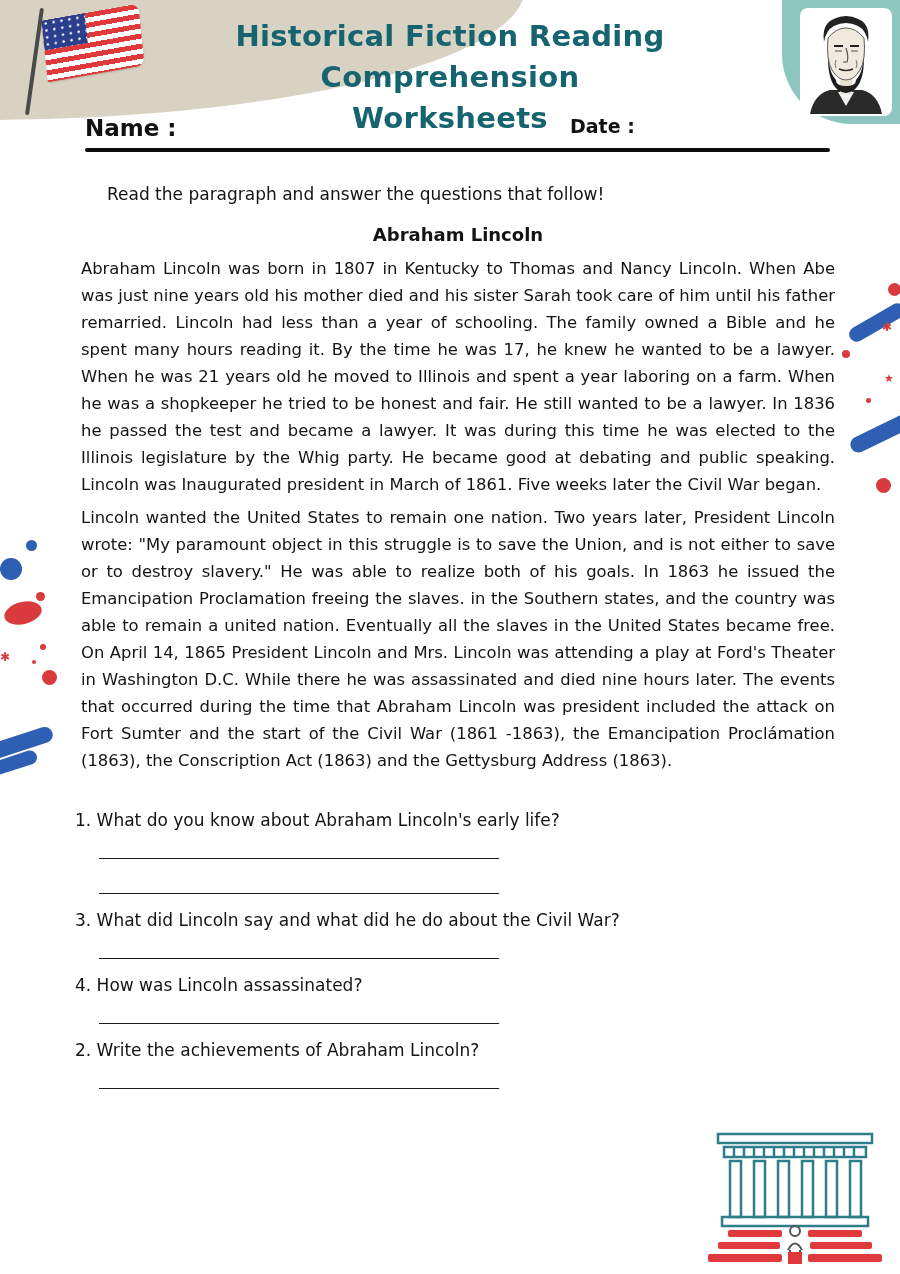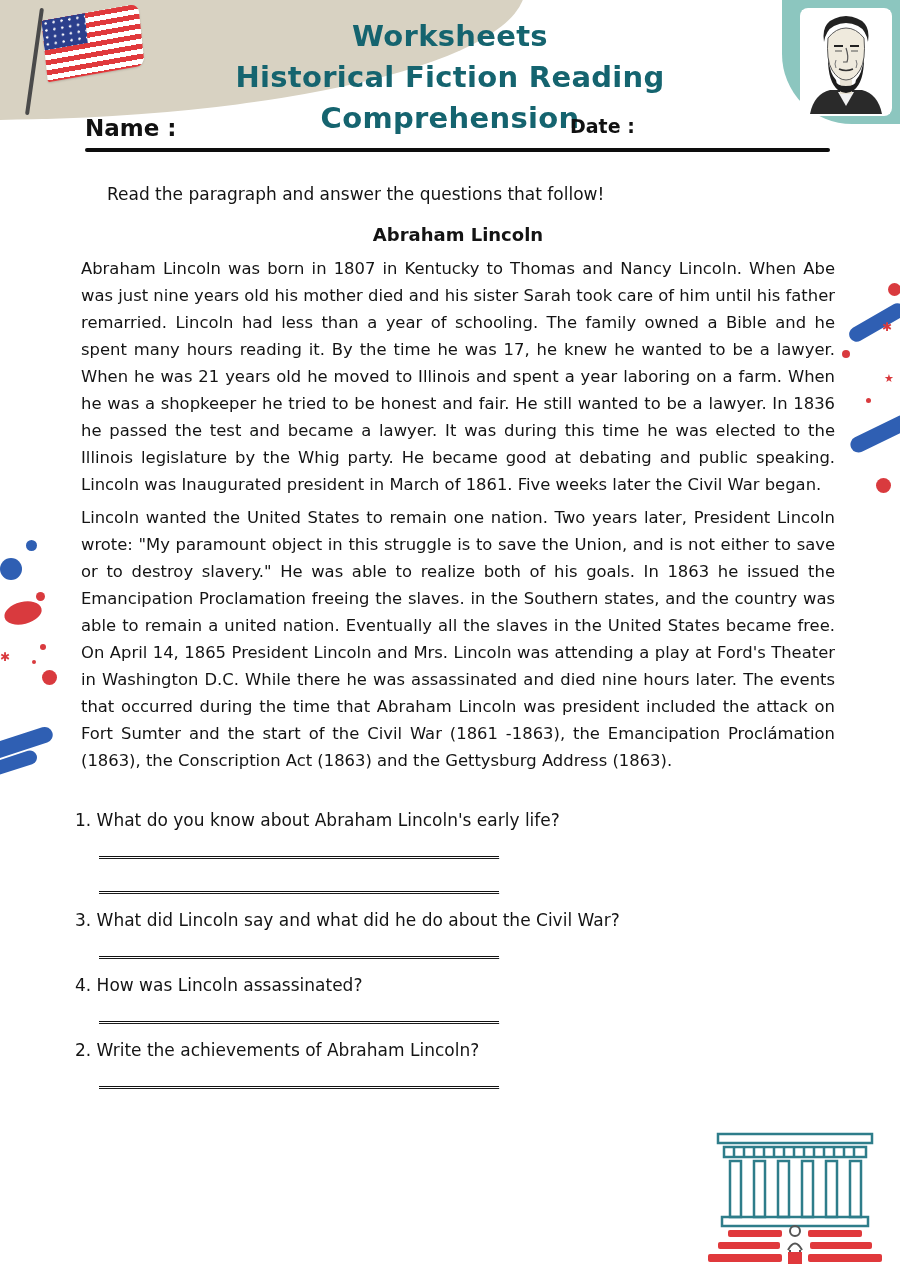--- a/index.html
+++ b/index.html
@@ -43,21 +43,21 @@
   .date-label{position:absolute;left:570px;top:115px;font-size:19px;font-weight:bold;color:#111;}
   .header-rule{position:absolute;left:85px;top:148px;width:745px;height:4px;background:#0d0d0d;border-radius:3px;}
   
   .content{position:absolute;left:75px;top:184px;width:766px;}
   .instruction{margin:0 0 20px 32px;font-size:17px;}
   .passage-title{margin:14px 0 10px 0;text-align:center;font-size:18px;font-weight:bold;}
   .para{margin:6px;font-size:16.4px;line-height:27px;text-align:justify;}
   .questions{margin-top:36px;font-size:17px;}
   .question{margin-bottom:16px;}
   .q-text{margin:8px 0 10px 0;}
-  .answer-line{margin:0 0 16px 24px;font-size:16px;color:#111;white-space:nowrap;overflow:hidden;text-decoration:underline;}
+  .answer-line{margin:0 0 16px 24px;font-size:16px;color:#111;white-space:nowrap;overflow:hidden;}
   
   .dot{position:absolute;border-radius:50%;}
   .blue{background:#2f5fb3;}
   .red{background:#d93a3e;}
   .brush{position:absolute;border-radius:9px;background:#2f5fb3;}
   .star{position:absolute;color:#d93a3e;}
   .d-l1{left:26px;top:540px;width:11px;height:11px;}
   .d-l2{left:0px;top:558px;width:22px;height:22px;}
   .d-l3{left:36px;top:592px;width:9px;height:9px;}
   .d-l4{position:absolute;left:4px;top:602px;width:38px;height:22px;border-radius:50%;
@@ -111,22 +111,22 @@
       <path d="M32 36 h9 M48 36 h9" stroke="#222222" stroke-width="2"></path>
       <path d="M33 41 h7 M49 41 h7" stroke="#555555" stroke-width="1.2"></path>
       <path d="M44 38 q3 9 1 14 h-4" stroke="#555555" stroke-width="1.2" fill="none"></path>
       <path d="M37 59 q7 3 14 0" stroke="#333333" stroke-width="1.5" fill="none"></path>
       <path d="M26 48 Q26 72 36 80 Q44 86 52 80 Q62 72 62 48 Q60 64 54 70 Q54 76 44 76 Q34 76 34 70 Q28 64 26 48 Z" fill="#1e1e1e"></path>
       <path d="M34 50 q-2 4 0 8 M54 50 q2 4 0 8" stroke="#777777" stroke-width="1" fill="none"></path>
     </svg>
   </div>
 
   <div class="title-wrap">
+    <div>Historical Fiction Reading Comprehension</div>
     <div>Worksheets</div>
-    <div>Historical Fiction Reading Comprehension</div>
   </div>
 
   <div class="name-label">Name :</div>
   <div class="date-label">Date :</div>
   <div class="header-rule"></div>
 
   <div class="content">
     <p class="instruction">Read the paragraph and answer the questions that follow!</p>
     <h2 class="passage-title">Abraham Lincoln</h2>
     <p class="para">Abraham Lincoln was born in 1807 in Kentucky to Thomas and Nancy Lincoln. When Abe was just nine years old his mother died and his sister Sarah took care of him until his father remarried. Lincoln had less than a year of schooling. The family owned a Bible and he spent many hours reading it. By the time he was 17, he knew he wanted to be a lawyer. When he was 21 years old he moved to Illinois and spent a year laboring on a farm. When he was a shopkeeper he tried to be honest and fair. He still wanted to be a lawyer. In 1836 he passed the test and became a lawyer. It was during this time he was elected to the Illinois legislature by the Whig party. He became good at debating and public speaking. Lincoln was Inaugurated president in March of 1861. Five weeks later the Civil War began.</p>

